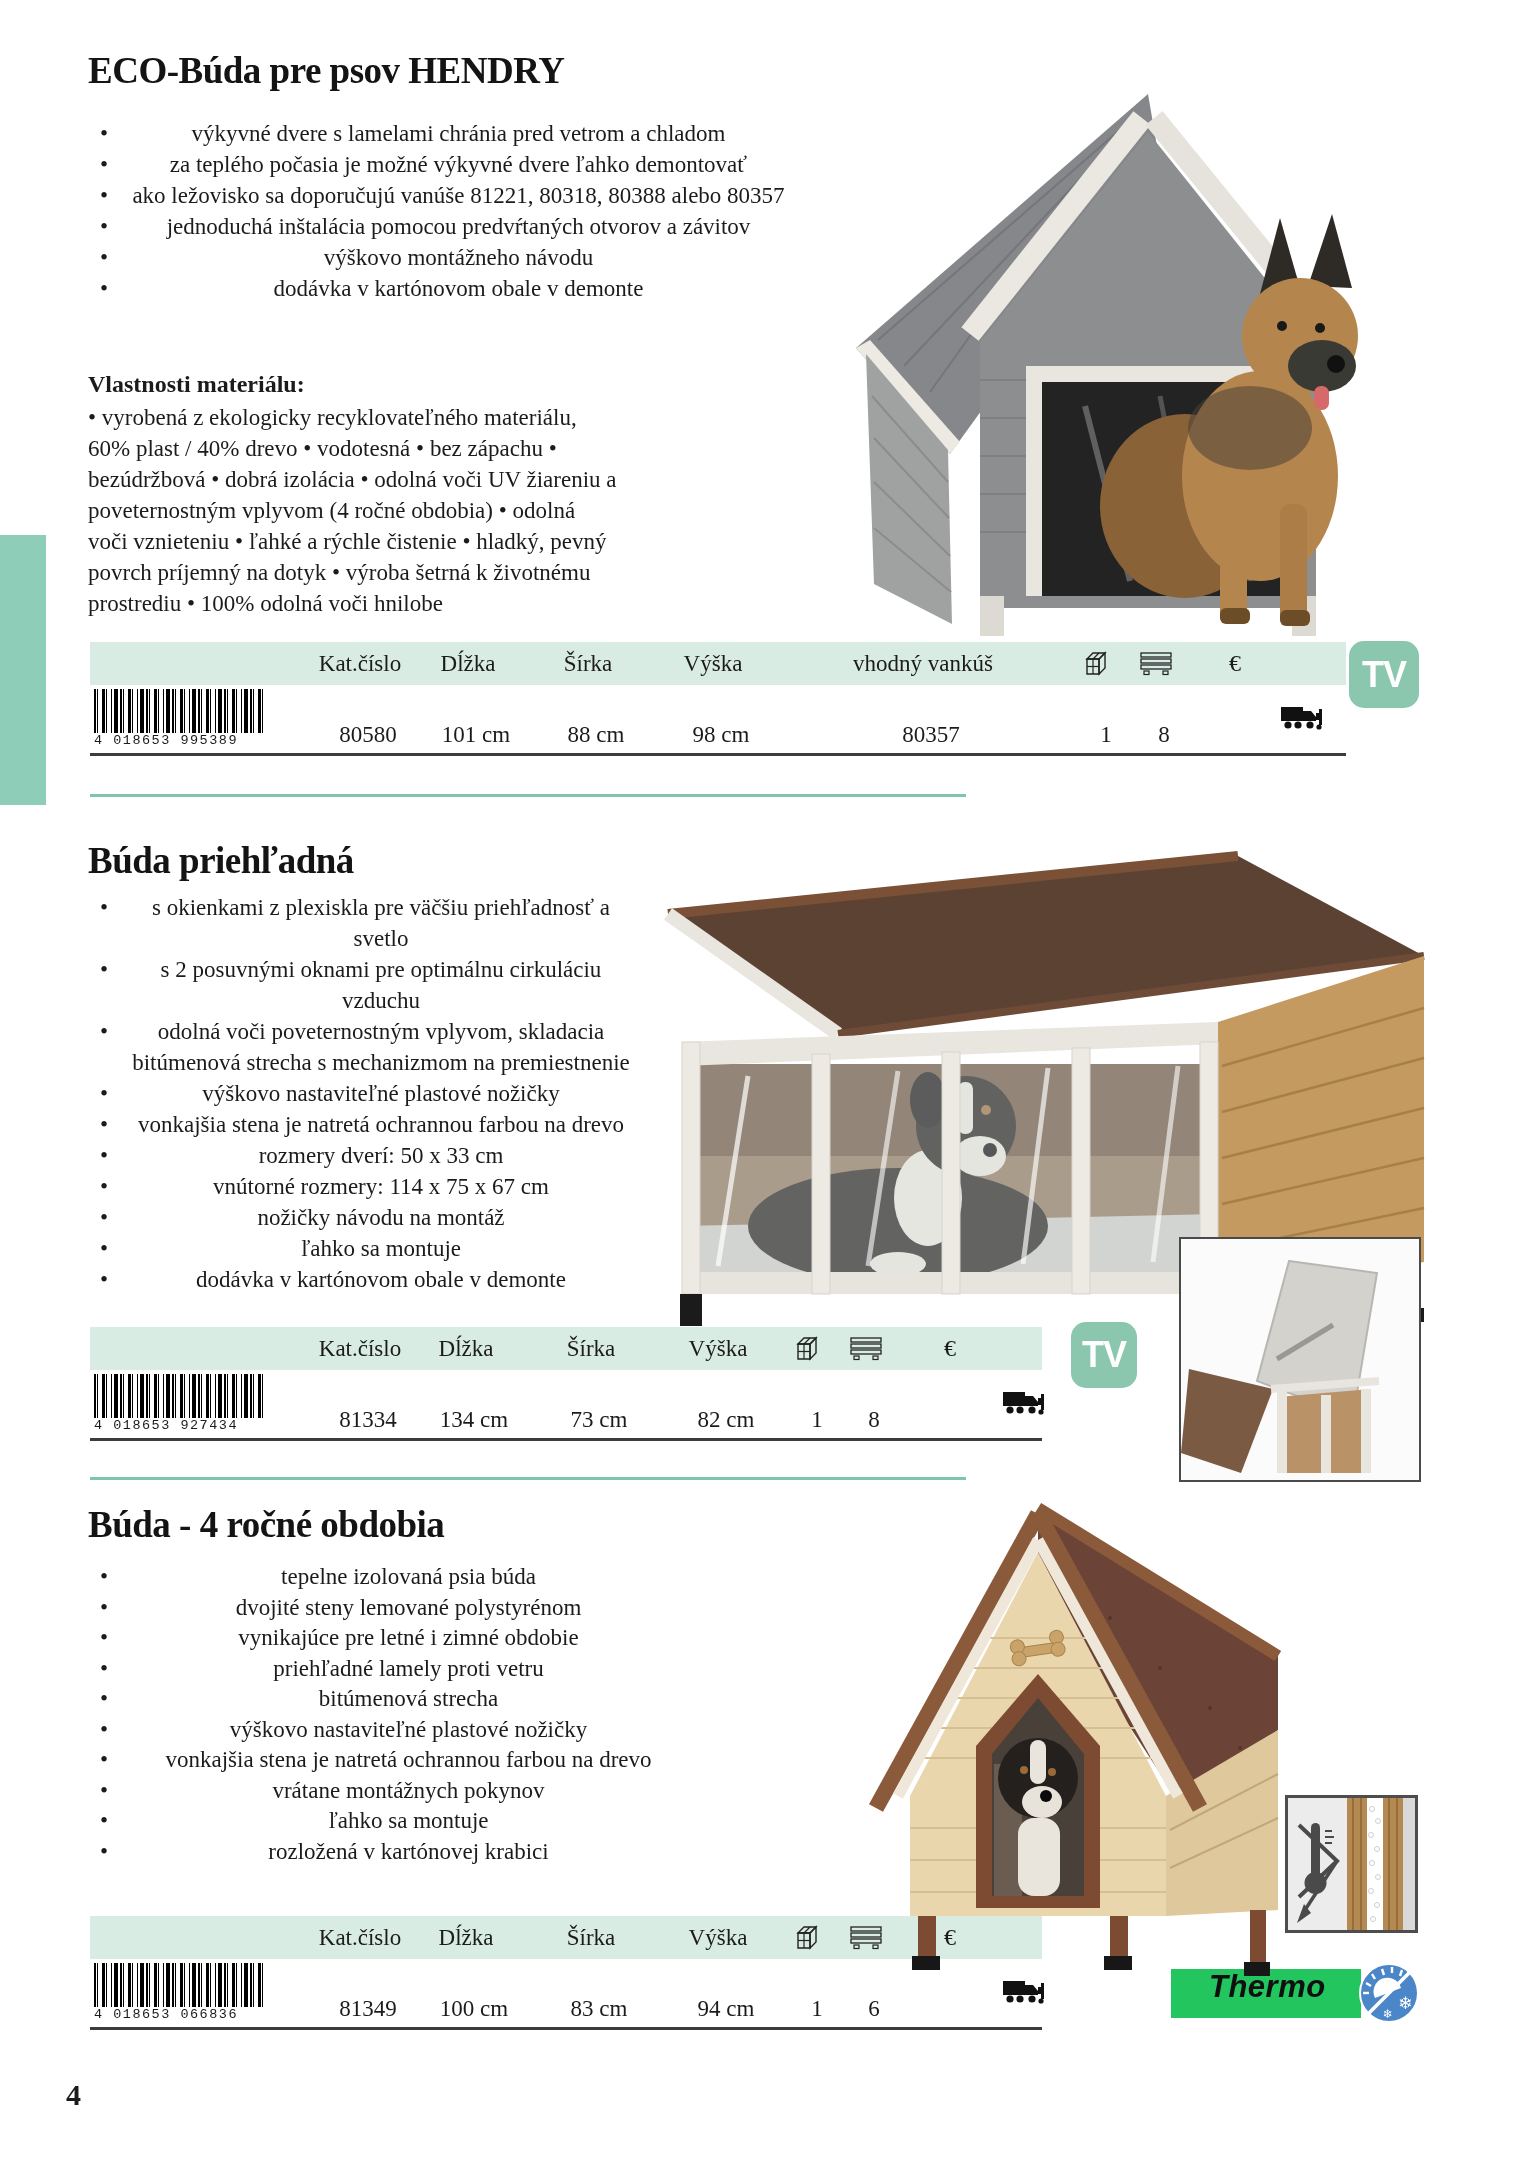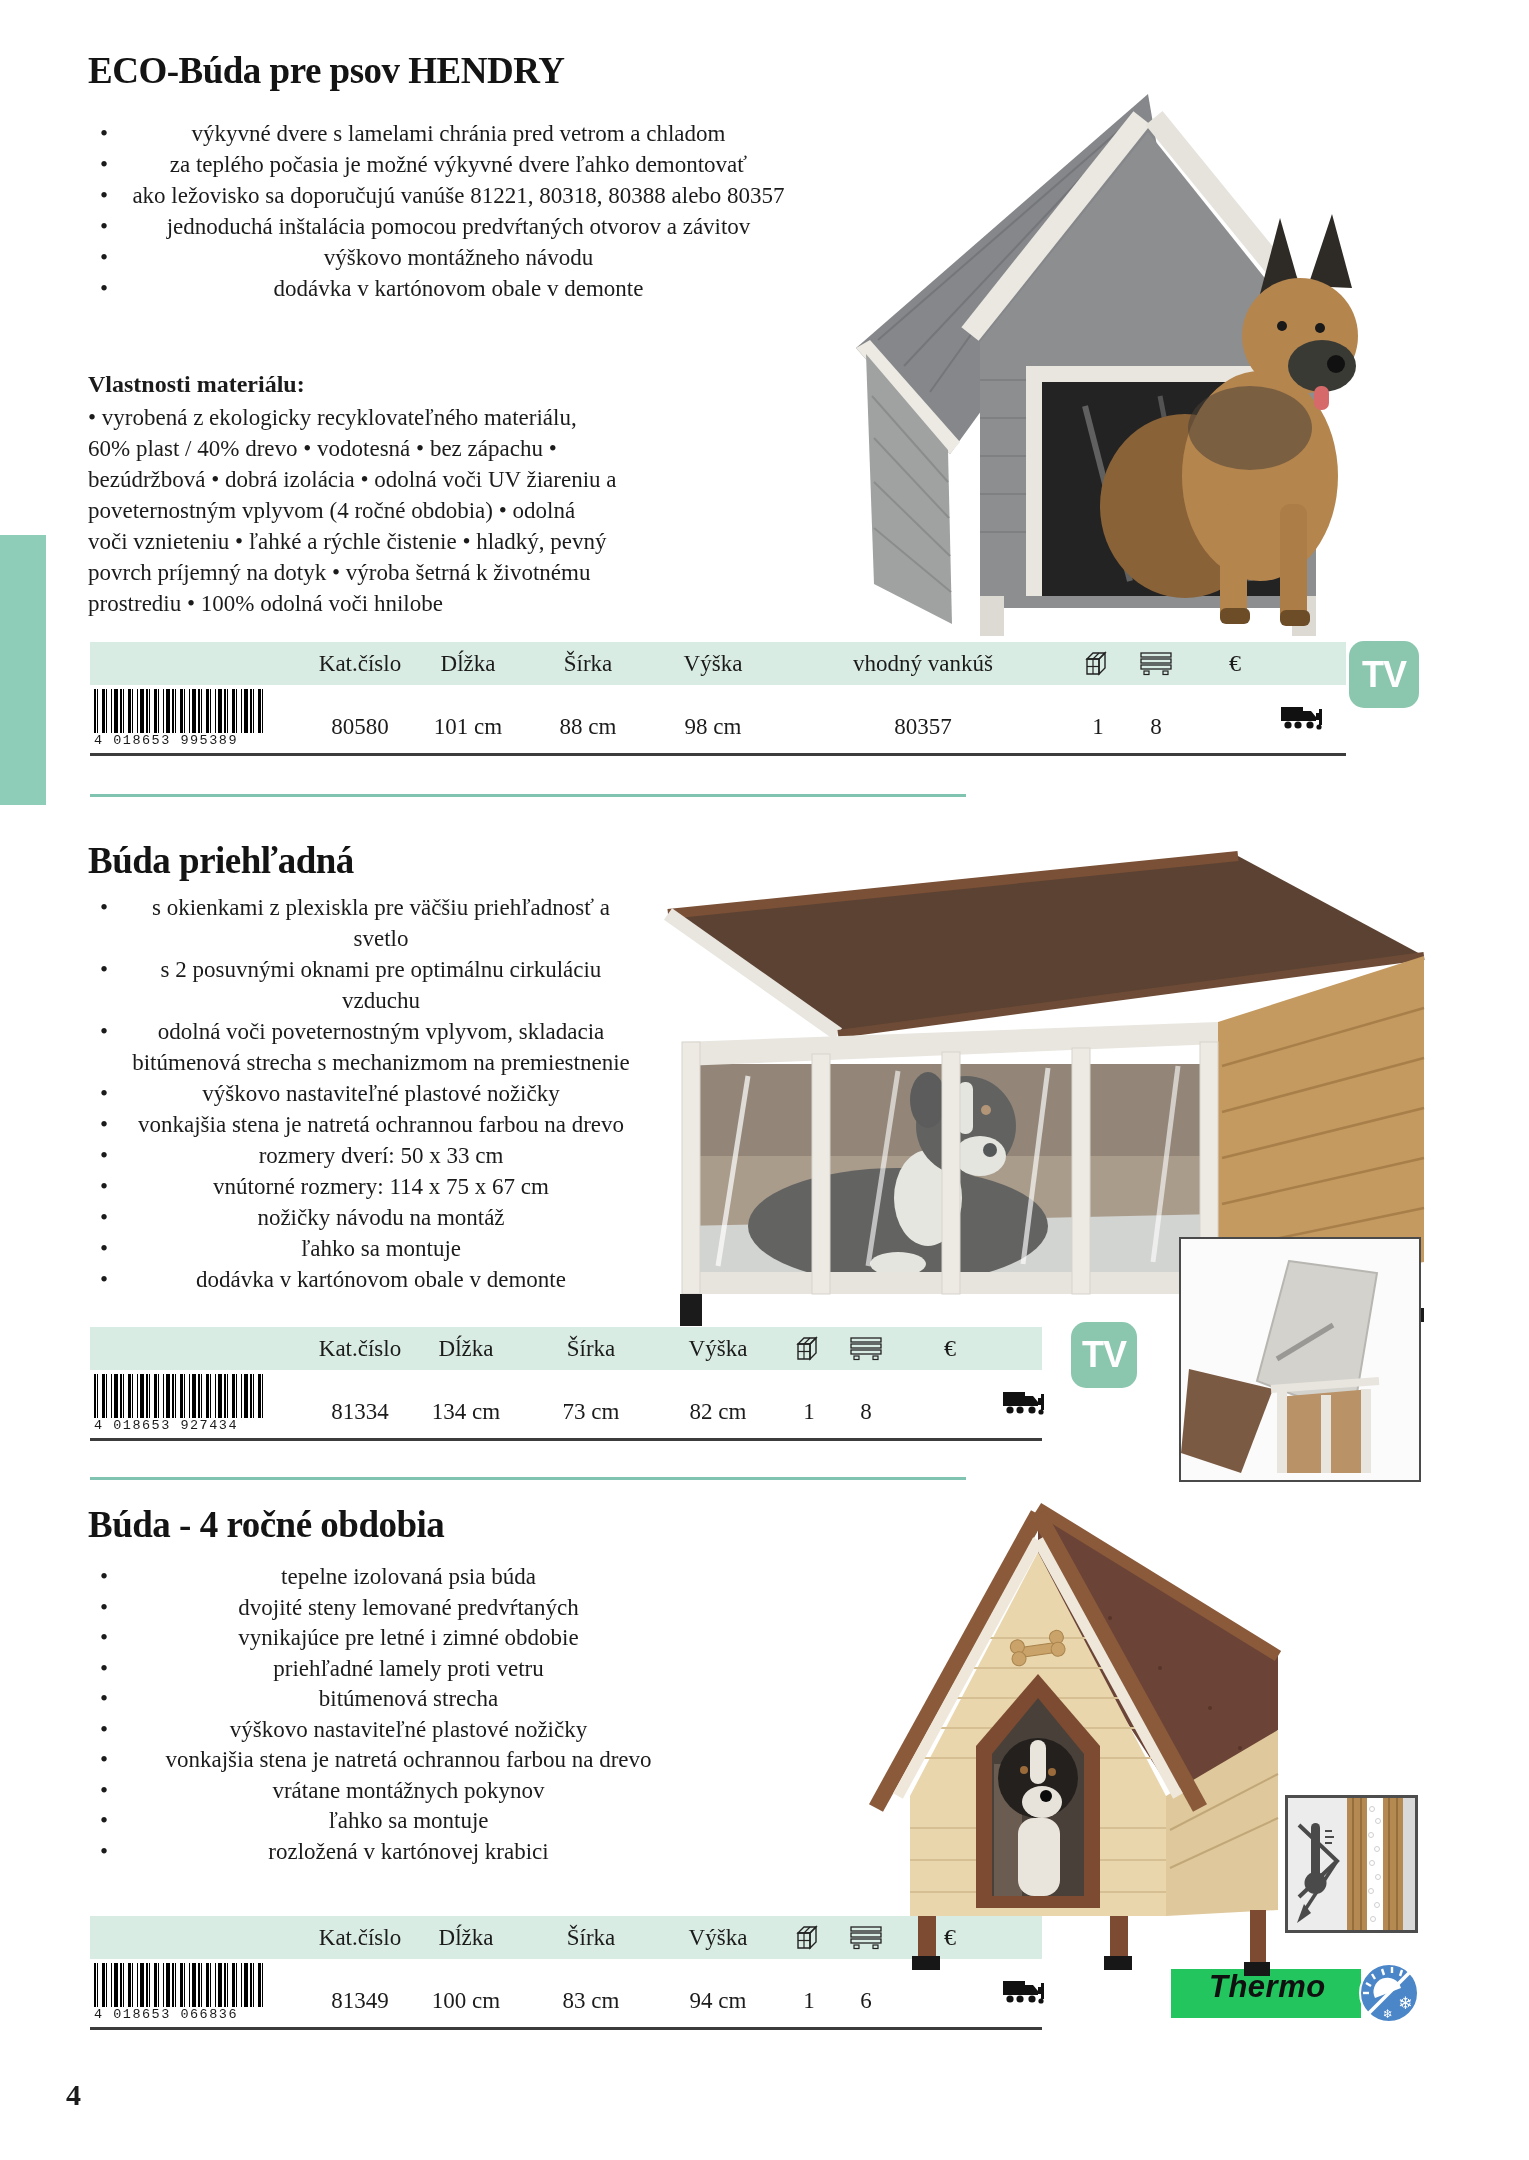--- a/index.html
+++ b/index.html
@@ -10,21 +10,21 @@
   ul.bullets{list-style:none;margin:0;padding:0;font-size:23px;line-height:31px;text-align:center;}
   ul.bullets li{position:relative;padding-left:37px;}
   ul.bullets li::before{content:"•";position:absolute;left:10px;top:0;font-size:23px;}
   .mat-head{font-weight:bold;font-size:24px;}
   .mat-text{font-size:23px;line-height:31px;}
   
   .spec-table{position:absolute;}
   .thead{position:absolute;left:0;top:0;width:100%;height:43px;background:#d9ece4;}
   .hcell{position:absolute;top:0;height:35px;line-height:43px;font-size:23px;transform:translateX(-50%);white-space:nowrap;}
   .trow{position:absolute;left:0;top:43px;width:100%;height:68px;}
-  .vcell{position:absolute;top:8px;height:68px;line-height:68px;font-size:23px;transform:translateX(-50%);white-space:nowrap;}
+  .vcell{position:absolute;top:16px;height:68px;line-height:68px;font-size:23px;transform:translateX(-50%);white-space:nowrap;margin-left:8px;}
   .bline{position:absolute;left:0;width:100%;height:3px;background:#3c3c3c;top:111px;}
   .euro{font-size:24px;}
   
   .barcode{position:absolute;left:4px;top:4px;width:172px;height:60px;}
   .bars{height:44px;background:repeating-linear-gradient(90deg,#000 0 2px,transparent 2px 3px,#000 3px 4px,transparent 4px 8px,#000 8px 11px,transparent 11px 12px,#000 12px 13px,transparent 13px 17px,#000 17px 18px,transparent 18px 20px,#000 20px 24px,transparent 24px 26px);}
   .bdigits{font-family:"Liberation Mono",monospace;font-size:13.5px;letter-spacing:1.5px;margin-top:0;white-space:nowrap;}
   
   .tv-badge{background:#8bc7ae;border-radius:15px;display:flex;align-items:center;justify-content:center;}
   .tv-badge span{font-family:"Liberation Sans",sans-serif;font-weight:bold;font-size:36px;color:#ffffff;letter-spacing:-1px;}
   .thermo-bar{background:#22c55e;display:flex;align-items:flex-start;font-style:italic;}
@@ -280,21 +280,21 @@
   <div class="abs tv-badge" style="left:1071px;top:1322px;width:66px;height:66px;">
     <span>TV</span>
   </div>
 
   <div class="abs divider" style="left:90px;top:1477px;width:876px;"></div>
 
   <div class="abs sec-title" style="left:88px;top:1506px;">Búda - 4 ročné obdobia</div>
 
   <ul class="bullets abs" style="left:90px;top:1562px;width:600px;line-height:30.5px;">
     <li>tepelne izolovaná psia búda</li>
-    <li>dvojité steny lemované predvŕtaných</li>
+    <li>dvojité steny lemované polystyrénom</li>
     <li>vynikajúce pre letné i zimné obdobie</li>
     <li>priehľadné lamely proti vetru</li>
     <li>bitúmenová strecha</li>
     <li>výškovo nastaviteľné plastové nožičky</li>
     <li>vonkajšia stena je natretá ochrannou farbou na drevo</li>
     <li>vrátane montážnych pokynov</li>
     <li>ľahko sa montuje</li>
     <li>rozložená v kartónovej krabici</li>
   </ul>
 

